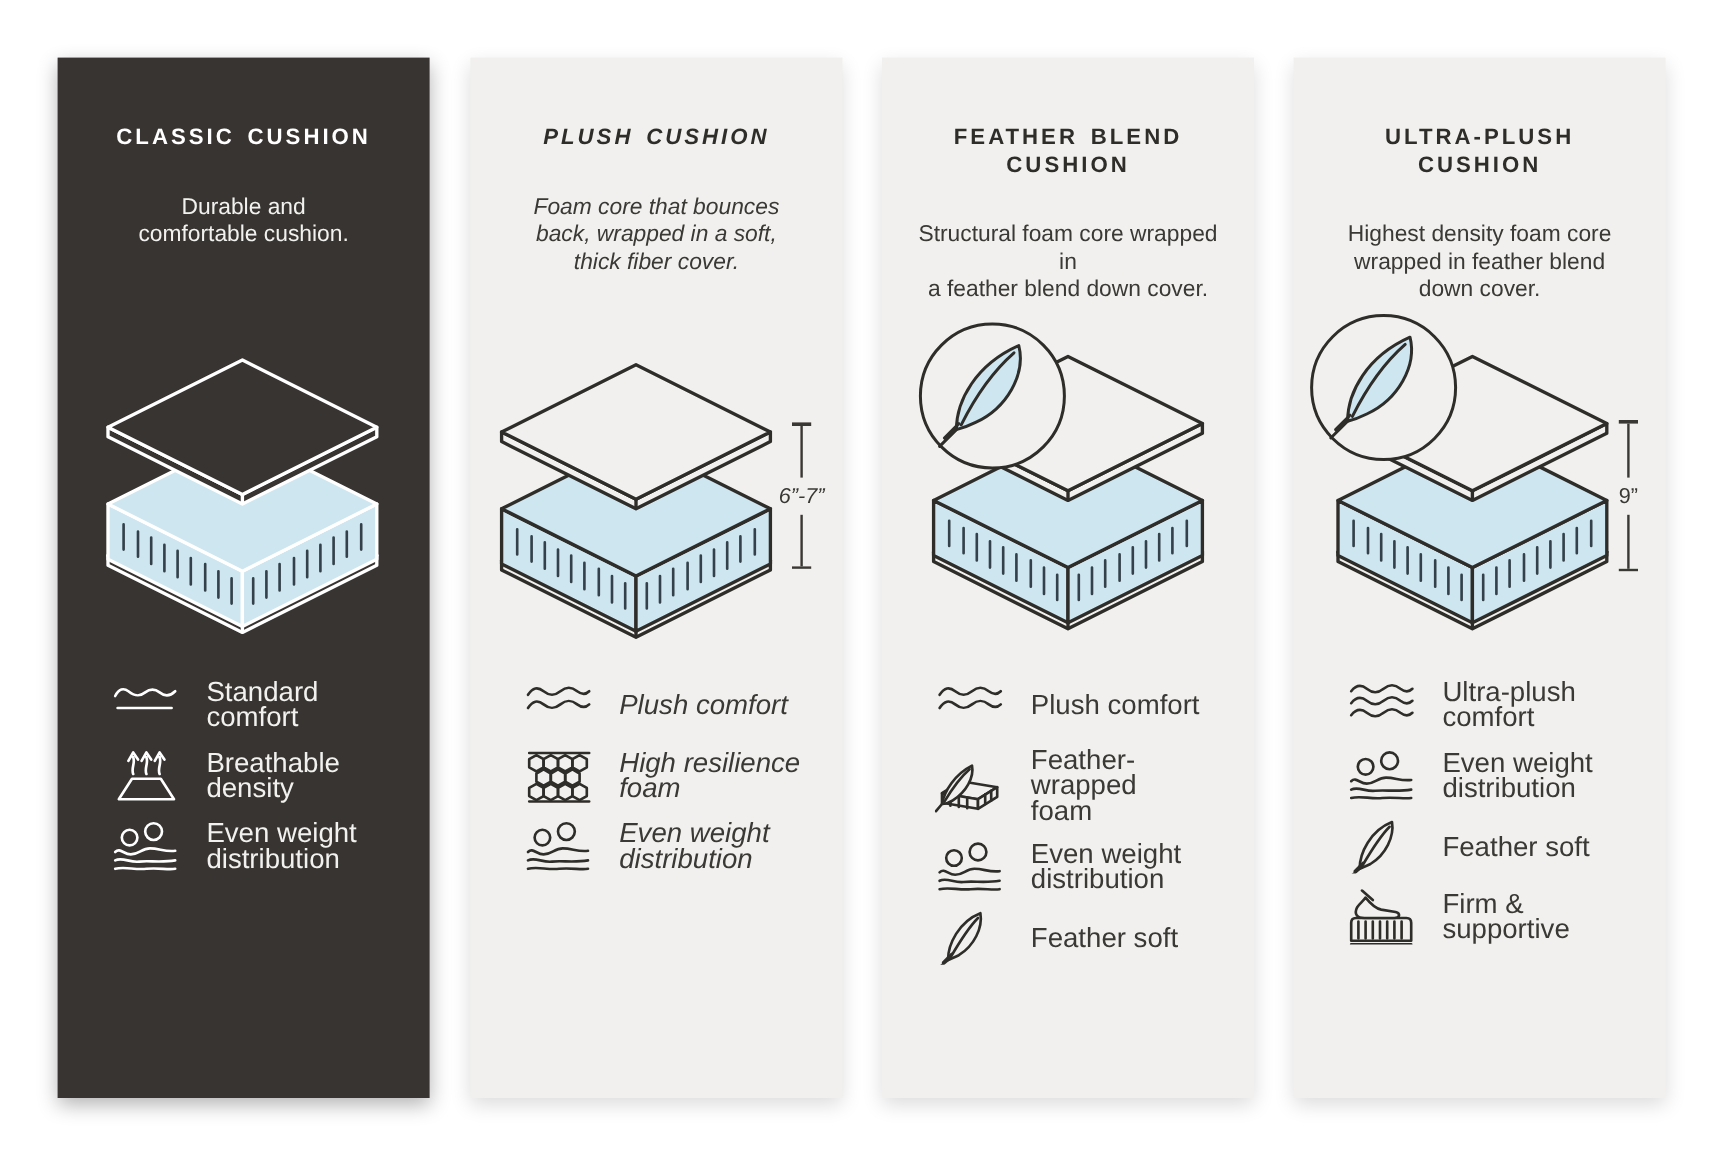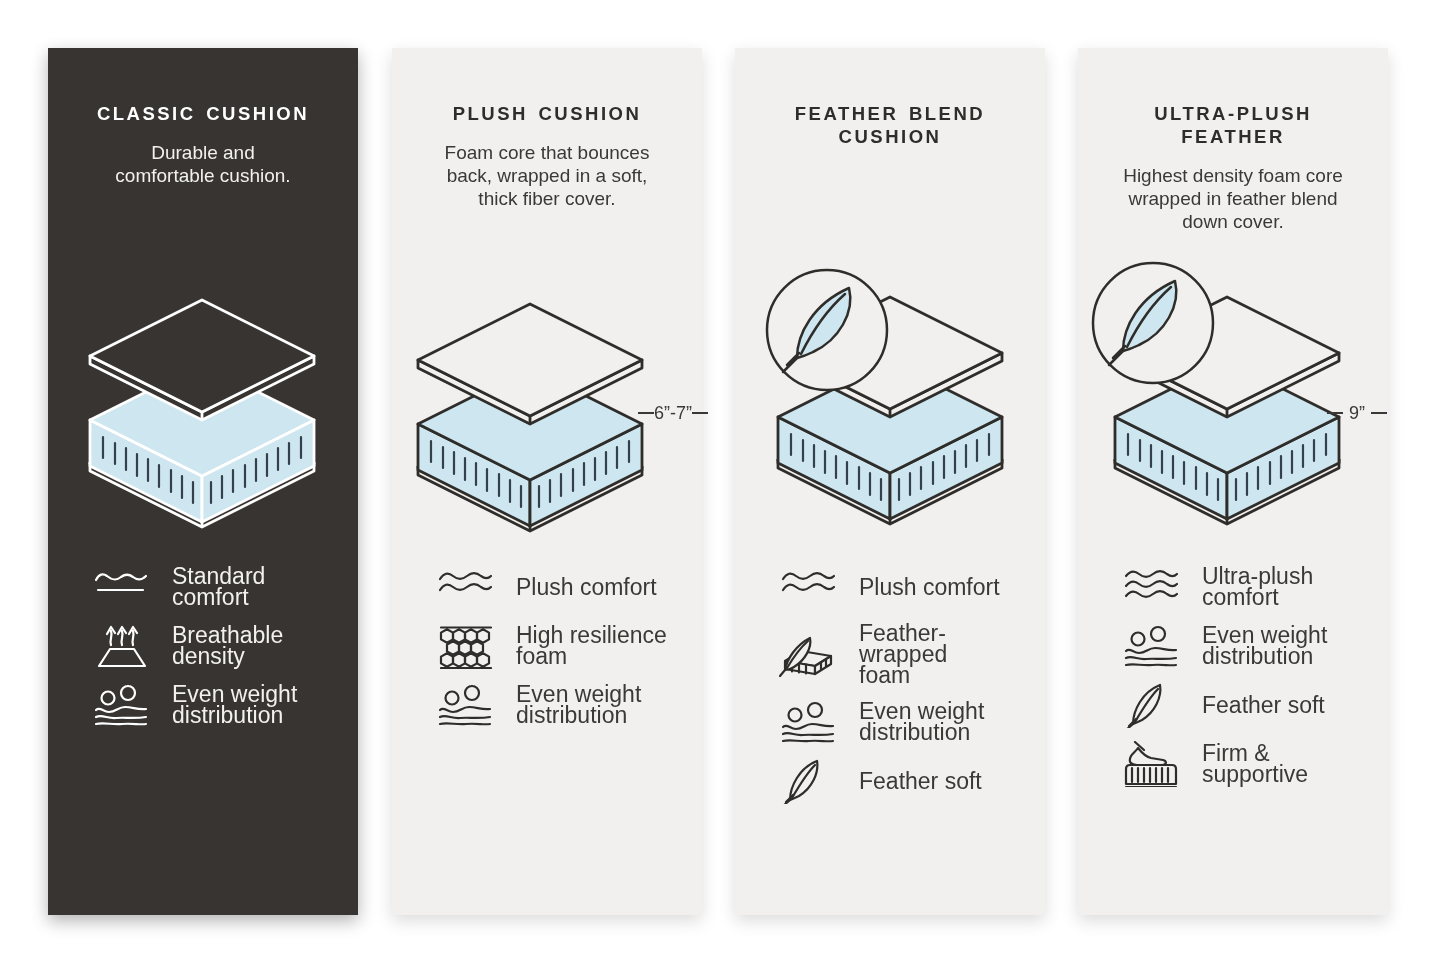--- a/index.html
+++ b/index.html
@@ -13,29 +13,29 @@
     background:var(--bg);
   }
   .panel.dark{
     --bg:#373431; --ink:#ffffff; --text:#f2f1ef; --slab:#373431; --blue:#cde6f0;
     box-shadow:0 6px 16px rgba(0,0,0,.30);
   }
   .panel.light{
     --bg:#f1f0ee; --ink:#2f2d2a; --text:#3b3936; --slab:#f1f0ee; --blue:#cde6f0;
     box-shadow:0 6px 16px rgba(0,0,0,.14);
   }
-  .p1{left:48px;} .p2{left:392px;} .p3{left:735px;} .p4{left:1078px;}
+  .p1{left:48px;} .p2{left:392px;font-style:italic;} .p3{left:735px;} .p4{left:1078px;}
 
   .title{
     margin:54px 18px 0;
     text-align:center;font-weight:bold;font-size:18.5px;letter-spacing:2.5px;word-spacing:3px;
     line-height:23px;color:var(--ink);white-space:pre-line;
   }
   .desc{
-    margin:16px auto 0;max-width:250px;
+    margin:36px auto 0;max-width:250px;
     text-align:center;font-size:19px;line-height:23px;color:var(--text);white-space:pre-line;
   }
   .illus{position:absolute;left:0;top:0;right:0;height:560px;}
   .cushion{position:absolute;}
   .p1 .cushion{left:34px;top:242px;}
   .p2 .cushion{left:18px;top:246px;}
   .p3 .cushion{left:35px;top:239px;}
   .p4 .cushion{left:29px;top:239px;}
   .badge{position:absolute;}
   .p3 .badge{left:28px;top:218px;}
@@ -44,21 +44,21 @@
   
   .slabs polygon,.slabs line{fill:var(--slab);stroke:var(--ink);stroke-width:2.8;stroke-linejoin:round;}
   .slabs .blue{fill:var(--blue);}
   .slabs .hatch{fill:none;stroke:#34414a;stroke-width:2.2;stroke-linecap:round;}
   .badge circle{fill:var(--slab);stroke:var(--ink);stroke-width:2.5;}
   .badge .vane{fill:var(--blue);stroke:var(--ink);stroke-width:2.5;stroke-linejoin:round;}
   .badge .ln{fill:none;stroke:var(--ink);stroke-width:2.5;stroke-linecap:round;}
 
   
   .ruler{
-    position:absolute;width:60px;display:flex;flex-direction:row;align-items:center;
+    position:absolute;width:60px;display:flex;flex-direction:column;align-items:center;
     color:#3a3835;font-size:18px;
   }
   .p2 .ruler{left:246px;top:304px;height:122px;}
   .p4 .ruler{left:249px;top:302px;height:126px;}
   .ruler .cap{width:16px;height:2.5px;background:#3a3835;flex:0 0 auto;}
   .ruler .rline{width:2.5px;flex:1;background:#3a3835;}
   .ruler .val{padding:5px 0;white-space:nowrap;}
 
   
   .features{position:absolute;left:44px;right:14px;top:516px;}
@@ -193,20 +193,22 @@
       </svg>
       <div class="flabel">Even weight
 distribution</div>
     </div>
   </div>
 </div>
 
 <div class="panel light p3">
   <div class="title">FEATHER BLEND
 CUSHION</div>
+  <div class="desc">Structural foam core wrapped in
+a feather blend down cover.</div>
   <div class="illus">
     <svg class="cushion" width="240" height="242" viewBox="0 0 240 242">
       <g class="slabs">
         <polygon points="8,173 120,117 232,173 232,181 120,237 8,181"></polygon>
         <line x1="120" y1="229" x2="120" y2="237"></line>
         <polygon points="120,117 232,173 120,229 8,173"></polygon>
         <polygon class="blue" points="8,130 120,186 120,232 8,176"></polygon>
         <polygon class="blue" points="120,186 232,130 232,176 120,232"></polygon>
         <polygon class="blue" points="120,74 232,130 120,186 8,130"></polygon>
         <path class="hatch" d="M21,147V168M33,153V174M44,158V180M55,164V186M66,169V191M77,175V197M89,180V202M100,186V208M111,192V213M219,147V168M207,153V174M196,158V180M185,164V186M174,169V191M163,175V197M151,180V202M140,186V208M129,192V213"></path>
@@ -260,21 +262,21 @@
         <path class="s" d="M13,40 C20,28 28,15 36,7"></path>
         <path class="s" d="M4,48 L11,42 M7,44 L14,37"></path>
       </svg>
       <div class="flabel">Feather soft</div>
     </div>
   </div>
 </div>
 
 <div class="panel light p4">
   <div class="title">ULTRA-PLUSH
-FEATHER</div>
+CUSHION</div>
   <div class="desc">Highest density foam core
 wrapped in feather blend
 down cover.</div>
   <div class="illus">
     <svg class="cushion" width="240" height="242" viewBox="0 0 240 242">
       <g class="slabs">
         <polygon points="8,173 120,117 232,173 232,181 120,237 8,181"></polygon>
         <line x1="120" y1="229" x2="120" y2="237"></line>
         <polygon points="120,117 232,173 120,229 8,173"></polygon>
         <polygon class="blue" points="8,130 120,186 120,232 8,176"></polygon>

